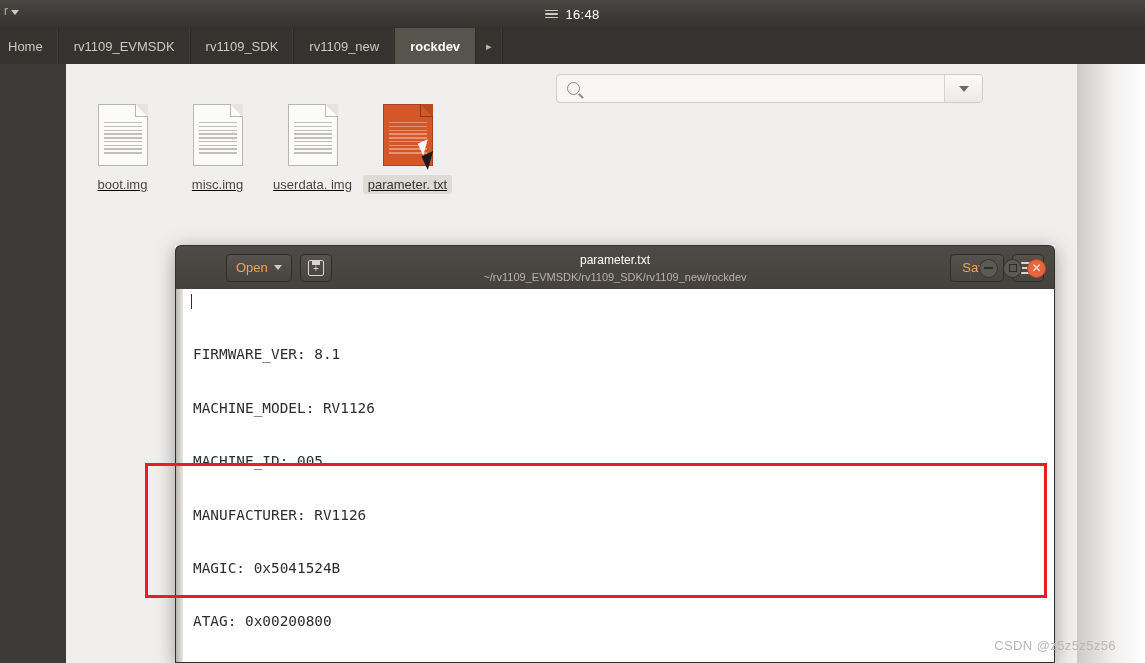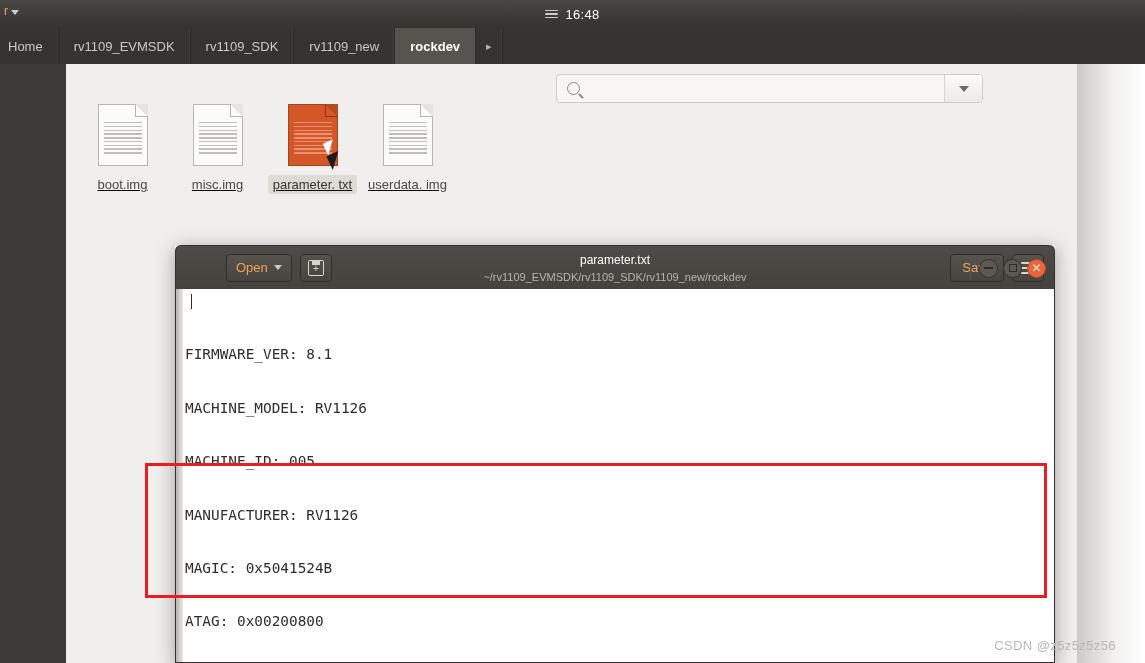--- a/index.html
+++ b/index.html
@@ -179,21 +179,21 @@
     position:relative;width:880px;height:374px;box-sizing:border-box;
     background:#ffffff;border:1px solid #33312d;border-top:none;overflow:hidden;
   }
   #gutter{position:absolute;left:0;top:0;width:7px;height:100%;
     background:linear-gradient(90deg,#b8b5b0,#e9e7e4);}
   #textarea{
     position:absolute;left:7px;top:0;right:0;bottom:0;padding:4px 0 0 0;
     font-family:"DejaVu Sans Mono","Liberation Mono",monospace;
     font-size:14.4px;line-height:17.8px;color:#2e2e2e;white-space:pre;
   }
-  #textarea .ln{padding-left:2px;}
+  #textarea .ln{padding-left:10px;}
   #caret{position:absolute;left:8px;top:5px;width:1px;height:15px;background:#2e2e2e;}
 
   
   #redbox{
     position:absolute;left:145px;top:463px;width:902px;height:135px;
     border:3px solid #ec1c24;box-sizing:border-box;pointer-events:none;
   }
 
   
   #watermark{
@@ -276,61 +276,61 @@
           <i></i>
           <i></i>
           <i></i>
           <i></i>
           <i></i>
         </div>
     </div>
     <div class="flabel">misc.img</div>
   </div>
 
+  <div class="fileitem">
+    <div class="ficon">
+      <div class="page"></div>
+        <div class="fold"></div>
+        <div class="fold2"></div>
+      <div class="lines">
+          <i></i>
+          <i></i>
+          <i></i>
+          <i></i>
+          <i></i>
+          <i></i>
+          <i></i>
+          <i></i>
+          <i></i>
+        </div>
+    </div>
+    <div class="flabel">userdata.
+img</div>
+  </div>
+
   <div class="fileitem selected">
     <div class="ficon orange">
       <div class="page"></div>
         <div class="fold"></div>
         <div class="fold2"></div>
       <div class="lines">
           <i></i>
           <i></i>
           <i></i>
           <i></i>
           <i></i>
           <i></i>
           <i></i>
           <i></i>
           <i></i>
         </div>
       <div class="fcursor"></div>
     </div>
     <div class="flabel">parameter.
 txt</div>
-  </div>
-
-  <div class="fileitem">
-    <div class="ficon">
-      <div class="page"></div>
-        <div class="fold"></div>
-        <div class="fold2"></div>
-      <div class="lines">
-          <i></i>
-          <i></i>
-          <i></i>
-          <i></i>
-          <i></i>
-          <i></i>
-          <i></i>
-          <i></i>
-          <i></i>
-        </div>
-    </div>
-    <div class="flabel">userdata.
-img</div>
   </div>
 </div>
 
 <div id="gedit">
   <div id="gedit-header">
     <div class="hbtn" id="open-btn">
       <span>Open</span>
       <span class="tri"></span>
     </div>
     <div class="hbtn" id="newdoc-btn">

